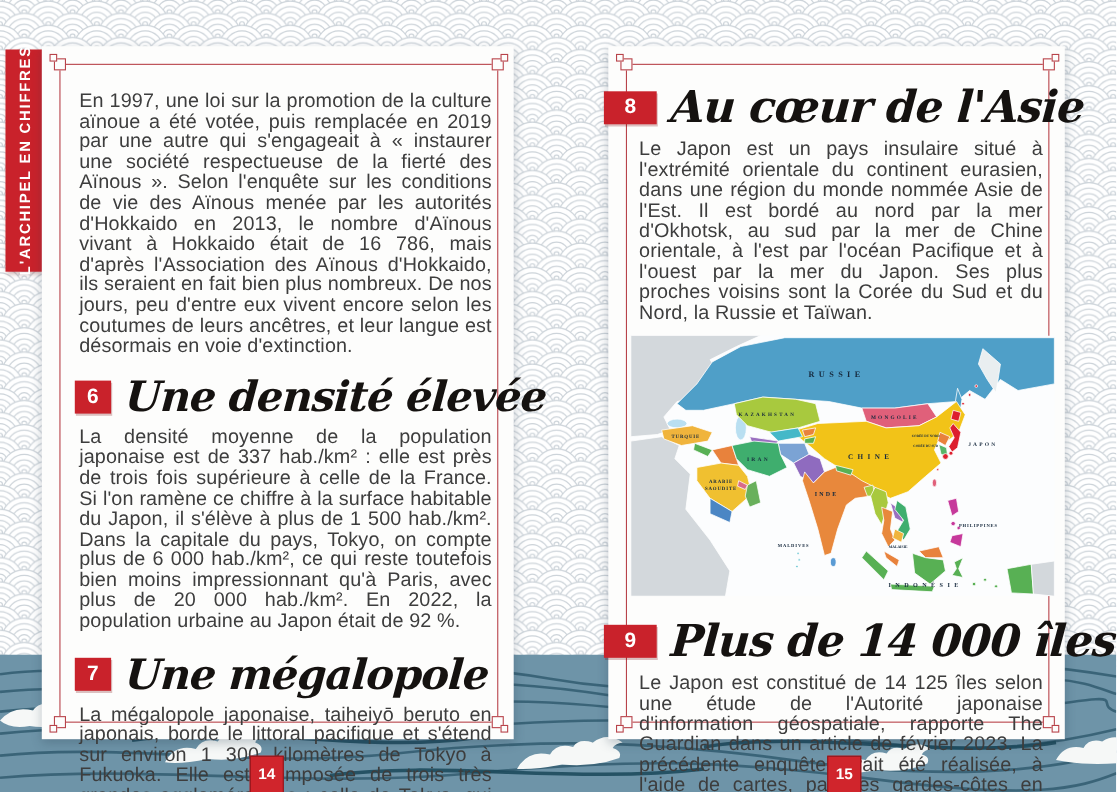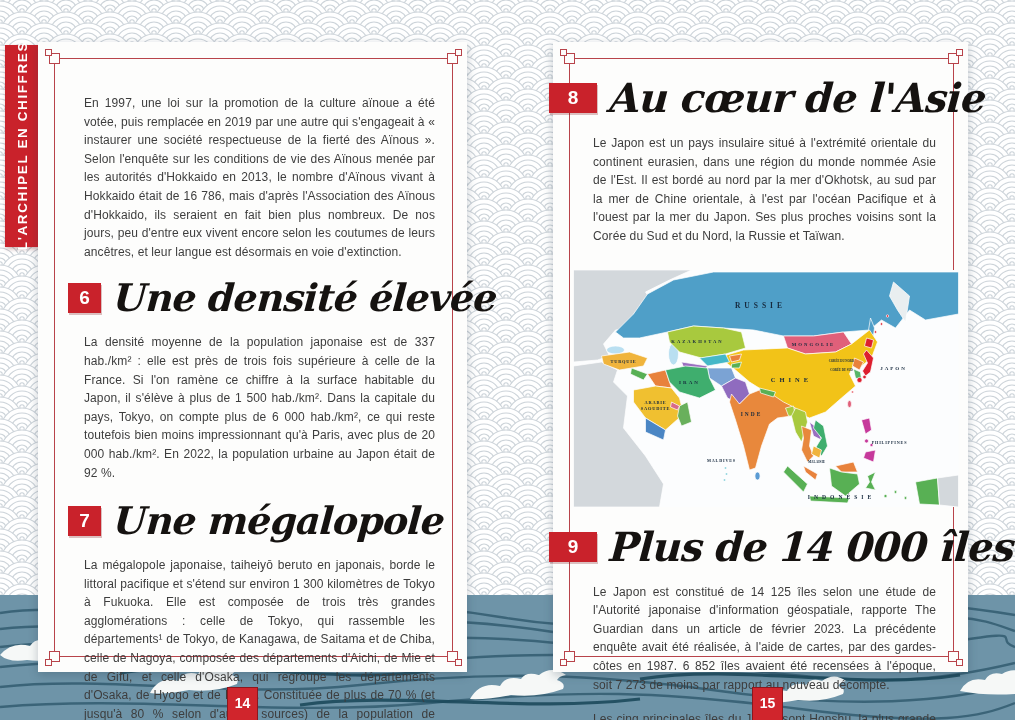--- a/index.html
+++ b/index.html
@@ -19,21 +19,21 @@
   .orn::after{content:"";position:absolute;width:5px;height:5px;border:1.4px solid #b8434a;background:#fdfdfc;}
   .orn.tl{left:-6px;top:-6px}   .orn.tl::after{left:-5px;top:-5px}
   .orn.tr{right:-6px;top:-6px}  .orn.tr::after{right:-5px;top:-5px}
   .orn.bl{left:-6px;bottom:-6px}.orn.bl::after{left:-5px;bottom:-5px}
   .orn.br{right:-6px;bottom:-6px}.orn.br::after{right:-5px;bottom:-5px}
 
   .content{position:relative;height:100%;box-sizing:border-box;}
   .page-left  .content{padding:36px 16px 0 30px;}
   .page-right .content{padding:20px 16px 0 24px;}
 
-  .body-text{margin:16px;color:#3d3d3d;font-size:12px;line-height:18.6px;
+  .body-text{margin:4px;color:#3d3d3d;font-size:18px;line-height:18.6px;
              text-align:justify;letter-spacing:.1px;}
   .body-text + .body-text{margin-top:0;}
 
   .sec-head{display:flex;align-items:center;gap:13px;margin:14px 0 8px 0;}
   .badge{flex:0 0 auto;width:33px;height:30px;background:#c9222b;color:#fff;
          display:flex;align-items:center;justify-content:center;
          font-weight:bold;font-size:19px;box-shadow:1px 2px 0 rgba(120,10,10,.25);}
   .page-right .badge{margin-left:-28px;width:48px;}
   .sec-title{margin:0;font-family:"DejaVu Serif",serif;font-style:italic;font-weight:bold;
              color:#151210;font-size:38px;line-height:1;letter-spacing:-1px;

